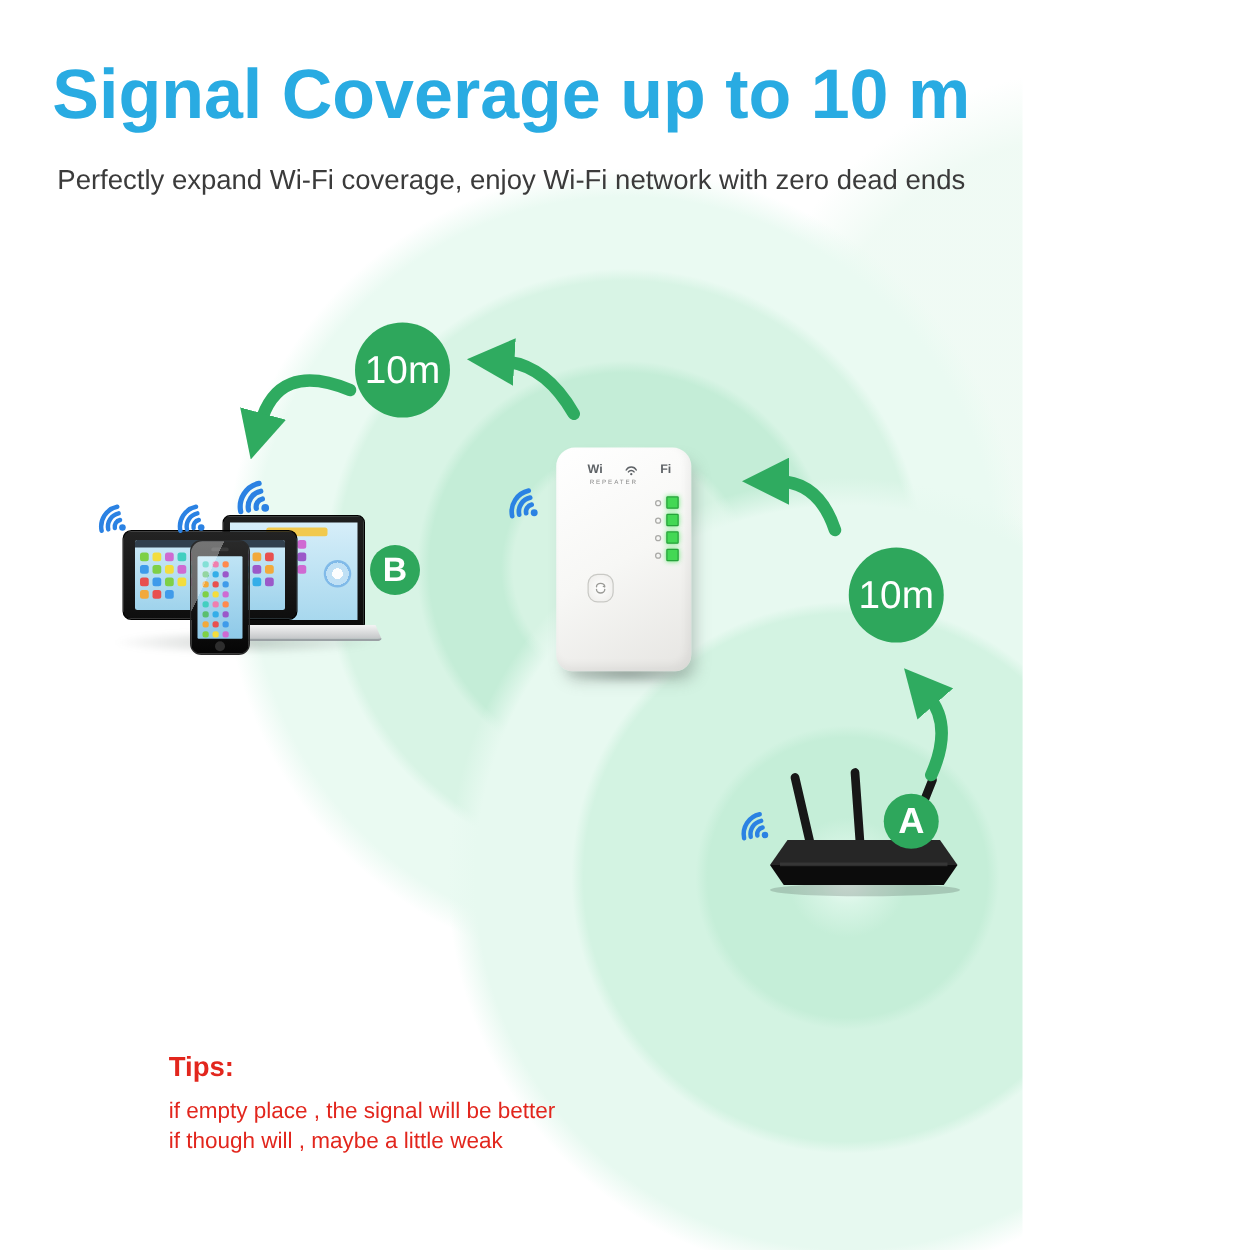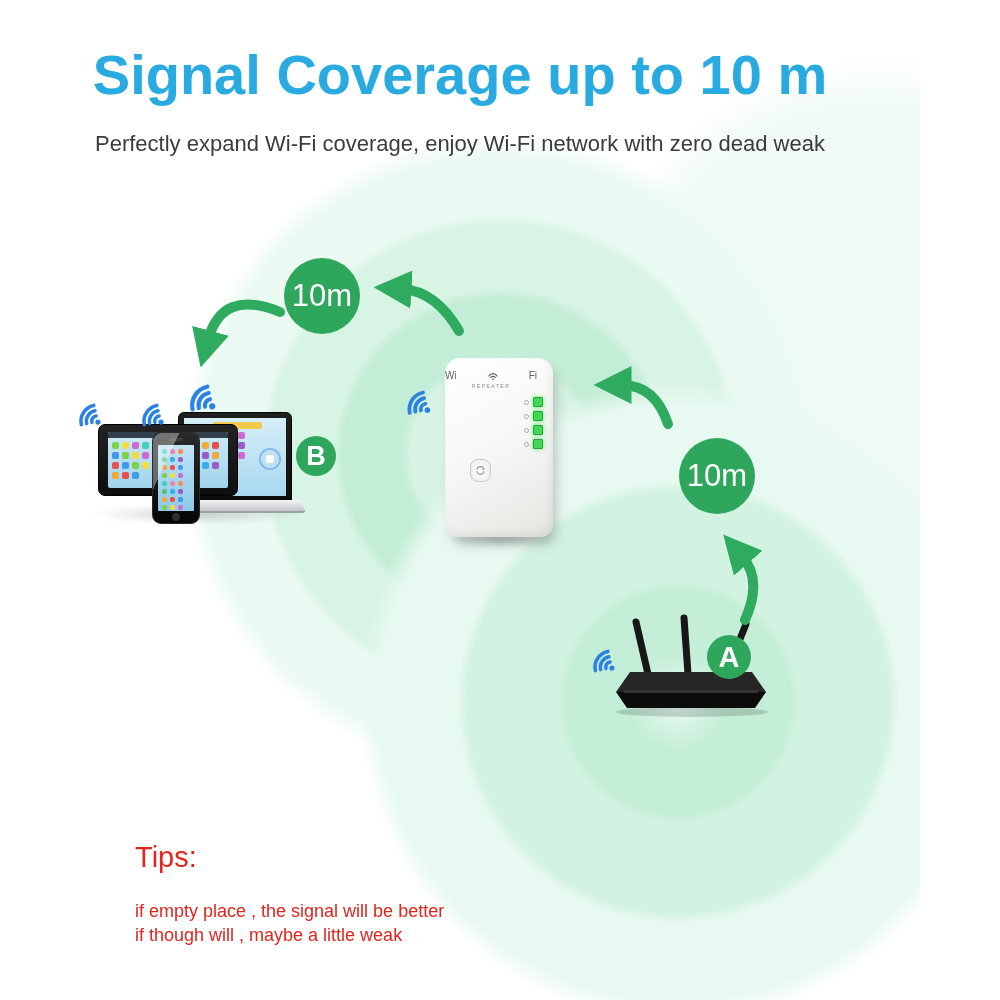--- a/index.html
+++ b/index.html
@@ -1,18 +1,18 @@
 <!DOCTYPE html>
 <html><head>
 <meta charset="utf-8">
 <style>
   * { margin:0; padding:0; box-sizing:border-box; }
   html,body { background:#fff; }
   body { font-family:"Liberation Sans","DejaVu Sans",sans-serif; }
-  .stage { position:relative; width:920px; height:1000px; background:#fff; overflow:hidden; }
+  .stage { position:relative; width:818px; height:1000px; background:#fff; overflow:hidden; }
 
   
   .halo { position:absolute; border-radius:50%; pointer-events:none; }
   .halo-faint {
     left:585px; top:55px; width:590px; height:590px; z-index:0; opacity:.9;
     background:radial-gradient(closest-side,#eefaf3 0%,#eefaf3 82%,rgba(255,255,255,0) 100%);
   }
   .halo-left {
     left:180px; top:135px; width:640px; height:640px; z-index:1;
     background:radial-gradient(closest-side,
@@ -111,54 +111,54 @@
     background:linear-gradient(150deg,#ffffff 0%,#f7f7f5 50%,#e6e5e2 100%);
     border-radius:15px 15px 13px 13px;
     box-shadow:5px 9px 12px -2px rgba(100,110,105,.38), inset -3px -4px 8px rgba(0,0,0,.06);
   }
   .rep-shadow {
     position:absolute; left:450px; top:531px; width:104px; height:16px; z-index:2;
     background:radial-gradient(ellipse at center, rgba(80,95,88,.35) 0%, rgba(80,95,88,0) 70%);
     filter:blur(2px);
   }
   .rep-logo { margin-top:13px; text-align:center; padding-right:16px; }
-  .rep-logo .row1 { display:flex; align-items:flex-end; justify-content:space-between; gap:18px; font-size:10px; font-weight:400; color:#5f6367; line-height:1; }
+  .rep-logo .row1 { display:flex; align-items:flex-end; justify-content:flex-end; gap:18px; font-size:10px; font-weight:700; color:#5f6367; line-height:1; }
   .rep-logo .row2 { font-size:5px; letter-spacing:1.5px; color:#8a8a8a; margin-top:2px; }
   .leds { position:absolute; right:10px; top:39px; display:flex; flex-direction:column; gap:4px; }
   .led-row { display:flex; align-items:center; gap:4px; }
   .led-glyph { width:5px; height:5px; border-radius:50%; border:1px solid #a9a9a6; }
   .led {
     width:10px; height:10px; background:#43d854; border:1px solid #27a23b; border-radius:1px;
     box-shadow:0 0 4px rgba(80,233,95,.9);
   }
   .wps-button {
     position:absolute; left:25px; top:101px; width:21px; height:23px; border-radius:8px;
     border:1.5px solid #c9c9c5; background:radial-gradient(#ffffff,#ecebe8);
     display:flex; align-items:center; justify-content:center;
   }
 
   
   .router { position:absolute; left:580px; top:612px; z-index:3; }
 
   
   .tips { position:absolute; left:135px; top:841px; z-index:6; color:#e2261d; }
-  .tips .tips-heading { font-size:29px; margin-bottom:25px; }
+  .tips .tips-heading { font-size:22px; margin-bottom:9px;font-weight:bold; }
   .tips .tip-line { font-size:18px; line-height:1.36; }
 </style>
 </head>
 <body>
 
 <div class="stage">
 
   <div class="halo halo-faint"></div>
   <div class="halo halo-left"></div>
   <div class="halo halo-right"></div>
 
   <div class="title">Signal Coverage up to 10 m</div>
-  <div class="subtitle">Perfectly expand Wi-Fi coverage, enjoy Wi-Fi network with zero dead weak</div>
+  <div class="subtitle">Perfectly expand Wi-Fi coverage, enjoy Wi-Fi network with zero dead ends</div>
 
   <svg class="arrows" width="1000" height="1000" viewBox="0 0 1000 1000">
     <defs>
       <marker id="ah" viewBox="0 0 10 10" refX="2.5" refY="5" markerWidth="3.8" markerHeight="3.8" orient="auto">
         <path d="M0,0 L10,5 L0,10 z" fill="#2fab60"></path>
       </marker>
     </defs>
     <g fill="none" stroke="#2fab60" stroke-width="10" stroke-linecap="round">
       <path d="M 280 312 Q 222 288 208 340" marker-end="url(#ah)"></path>
       <path d="M 459 331 Q 436 291 402 289" marker-end="url(#ah)"></path>

